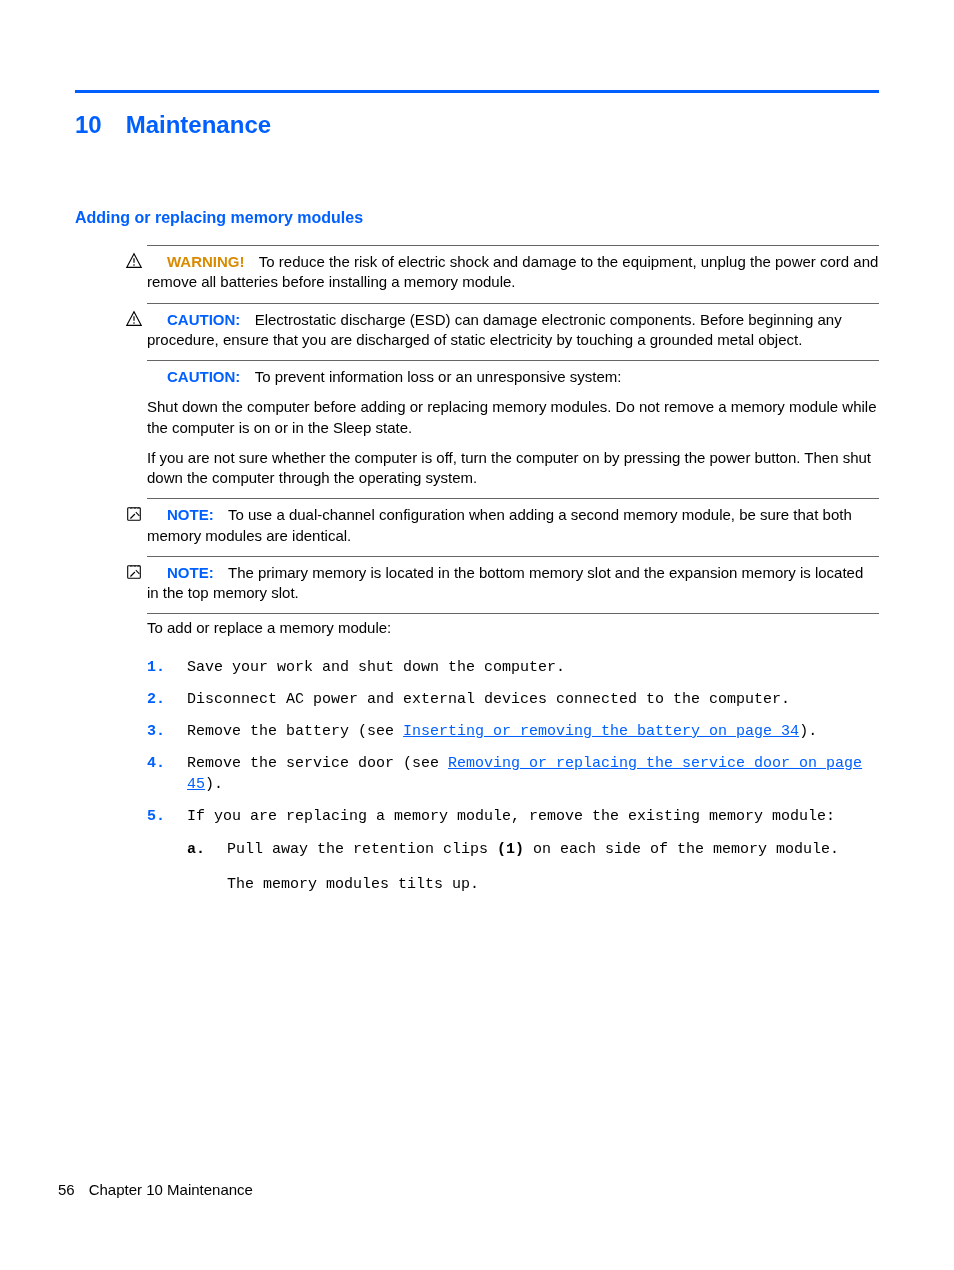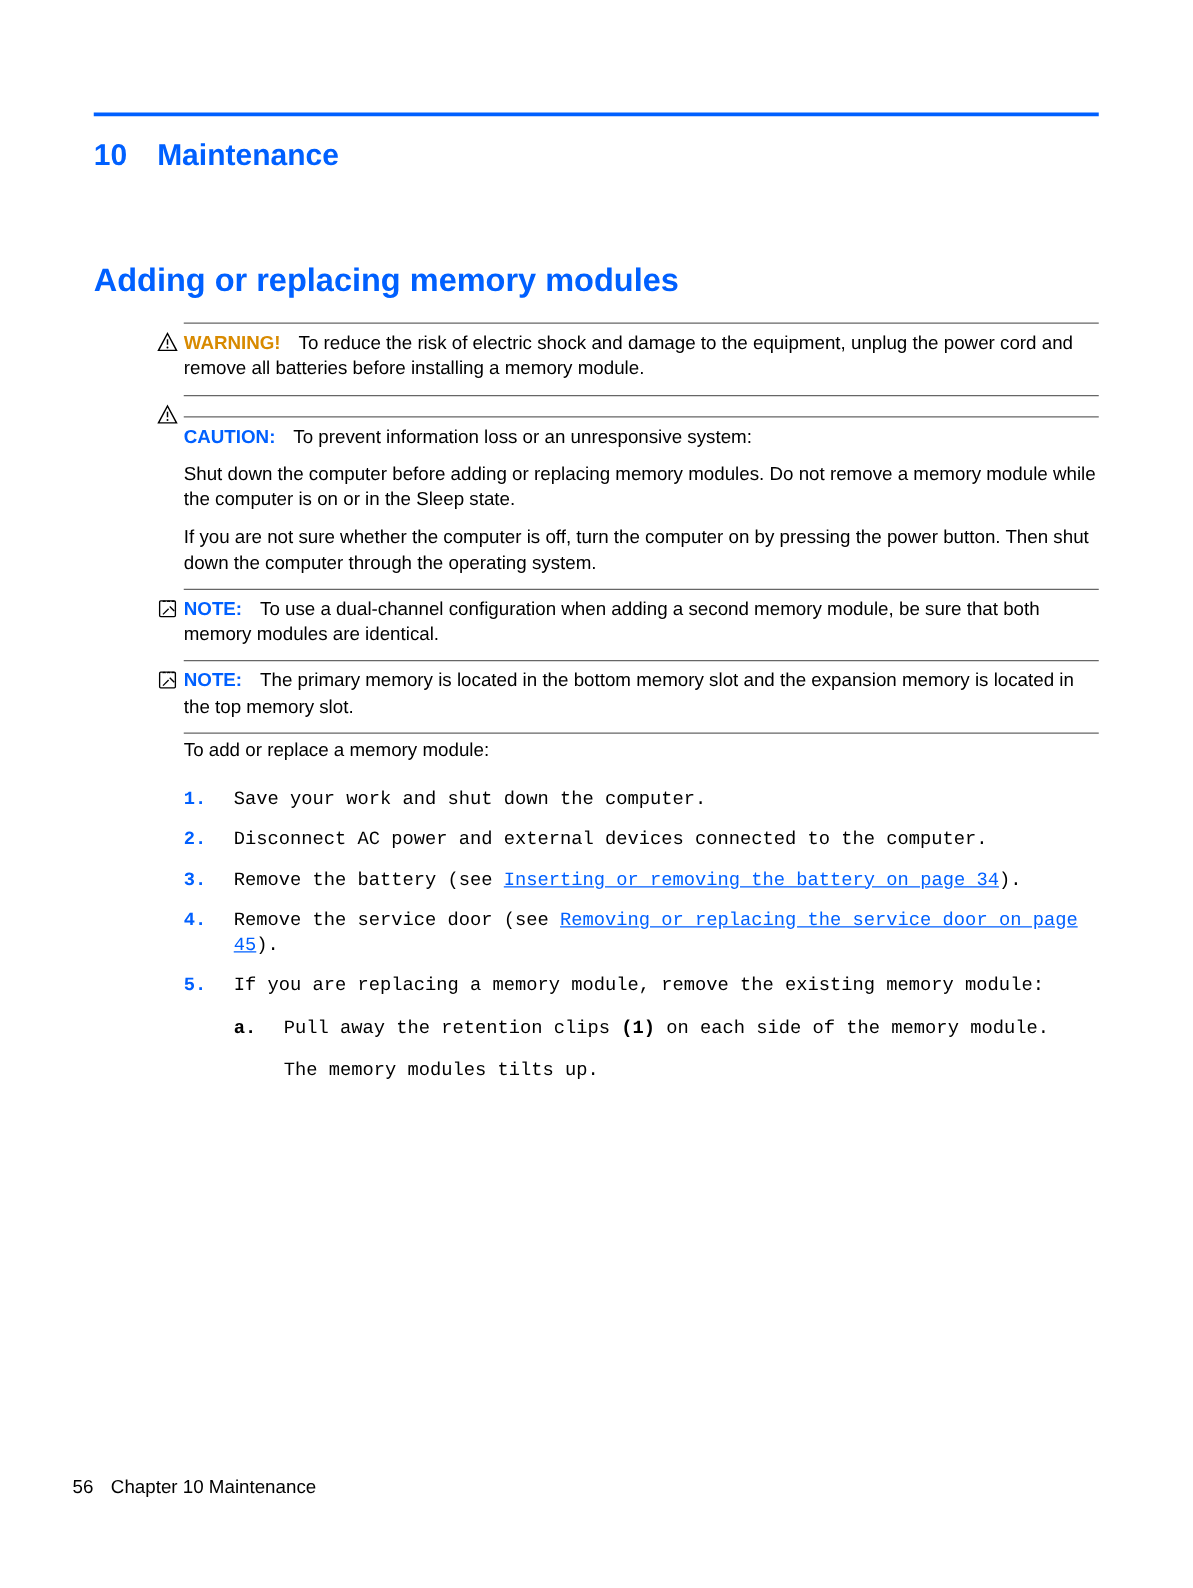--- a/index.html
+++ b/index.html
@@ -19,21 +19,21 @@
   }
   .chapter-title {
     color: #0060ff;
     font-size: 24px;
     font-weight: bold;
     margin-bottom: 70px;
   }
   .chapter-title .chnum { margin-right: 24px; }
   .section-title {
     color: #0060ff;
-    font-size: 26px;
+    font-size: 16px;
     font-weight: bold;
     margin-bottom: 18px;
   }
   .body-block {
     margin-left: 72px;
   }
   .para {
     line-height: 1.35;
     margin-bottom: 14px;
   }
@@ -49,21 +49,21 @@
   .callout .icon {
     position: absolute;
     left: -22px;
     top: 6px;
     width: 18px;
     height: 18px;
   }
   .callout .label { font-weight: bold; color: #0060ff; margin-right: 6px; }
   .callout .label.warn { color: #d88a00; }
   .callout p { margin-top: 10px; line-height: 1.35; }
-  .callout p:first-of-type { margin-top: 0; display: inline; }
+  .callout p:first-of-type { margin-top: 0; display: inline; margin-left: 20px; }
   .callout p.block { display: block; }
   .after-callouts { margin-top: 4px; }
   ol.steps {
     list-style: none;
     counter-reset: step;
     margin-top: 19px;
     font-family: Liberation Mono, monospace;
   }
   ol.steps > li {
     counter-increment: step;
@@ -134,20 +134,21 @@
   </div>
 
   <div class="callout">
     <span class="icon">
       <svg viewBox="0 0 20 20">
           <path d="M10 2 L18 17 L2 17 Z" fill="none" stroke="#000" stroke-width="1.3"></path>
           <line x1="10" y1="7" x2="10" y2="12" stroke="#000" stroke-width="1.3"></line>
           <circle cx="10" cy="14.5" r="0.9" fill="#000"></circle>
         </svg>
     </span>
+    <p><span class="label">CAUTION:</span>&nbsp;&nbsp;<span>Electrostatic discharge (ESD) can damage electronic components. Before beginning any procedure, ensure that you are discharged of static electricity by touching a grounded metal object.</span></p>
   </div>
 
   <div class="callout" style="border-top:none;">
     <p><span class="label">CAUTION:</span>&nbsp;&nbsp;<span>To prevent information loss or an unresponsive system:</span></p>
     <p class="block">Shut down the computer before adding or replacing memory modules. Do not remove a memory module while the computer is on or in the Sleep state.</p>
     <p class="block">If you are not sure whether the computer is off, turn the computer on by pressing the power button. Then shut down the computer through the operating system.</p>
   </div>
 
   <div class="callout">
     <span class="icon">

